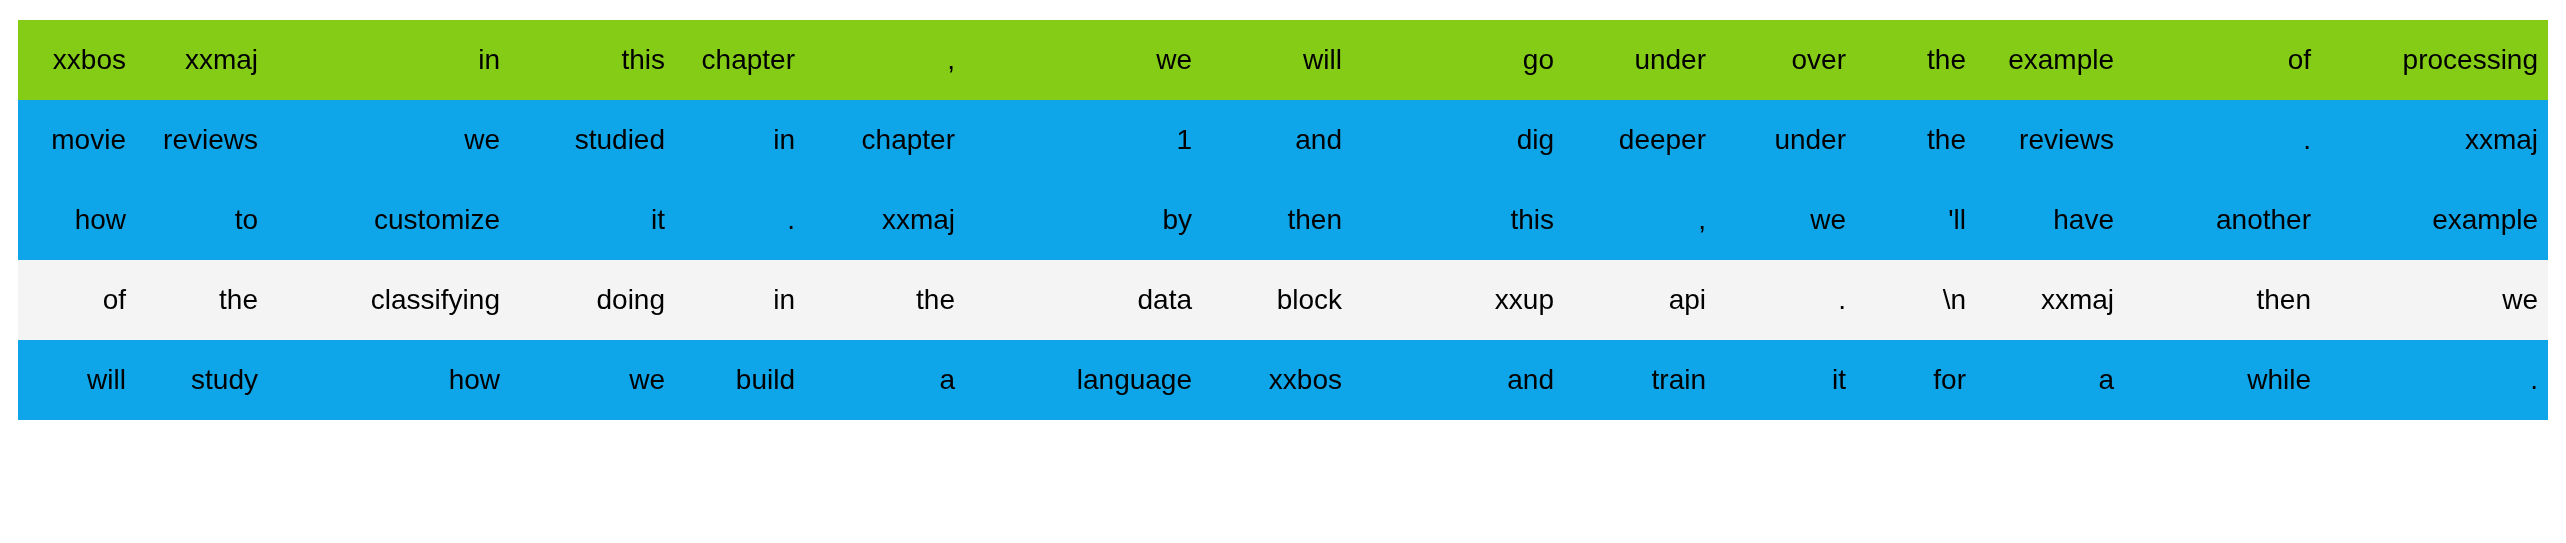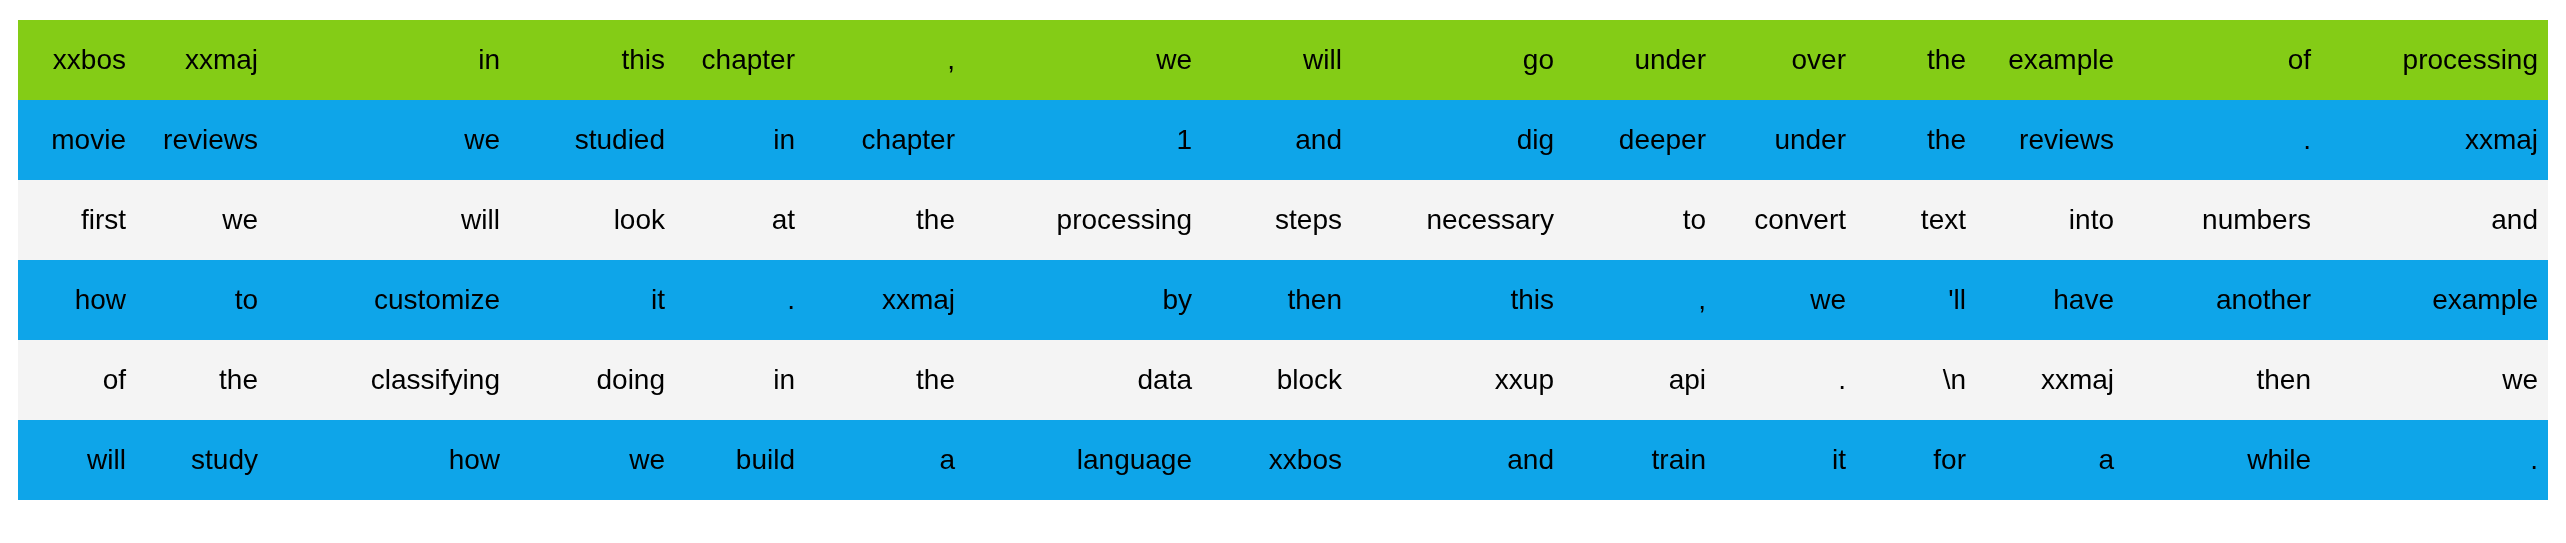--- a/index.html
+++ b/index.html
@@ -116,37 +116,20 @@
           <td>1</td>
           <td>and</td>
           <td>dig</td>
           <td>deeper</td>
           <td>under</td>
           <td>the</td>
           <td>reviews</td>
           <td>.</td>
           <td>xxmaj</td>
         </tr>
-        <tr class="row-stripe">
-          <td>first</td>
-          <td>we</td>
-          <td>will</td>
-          <td>look</td>
-          <td>at</td>
-          <td>the</td>
-          <td>processing</td>
-          <td>steps</td>
-          <td>necessary</td>
-          <td>to</td>
-          <td>convert</td>
-          <td>text</td>
-          <td>into</td>
-          <td>numbers</td>
-          <td>and</td>
-        </tr>
         <tr class="row-plain">
           <td>how</td>
           <td>to</td>
           <td>customize</td>
           <td>it</td>
           <td>.</td>
           <td>xxmaj</td>
           <td>by</td>
           <td>then</td>
           <td>this</td>

